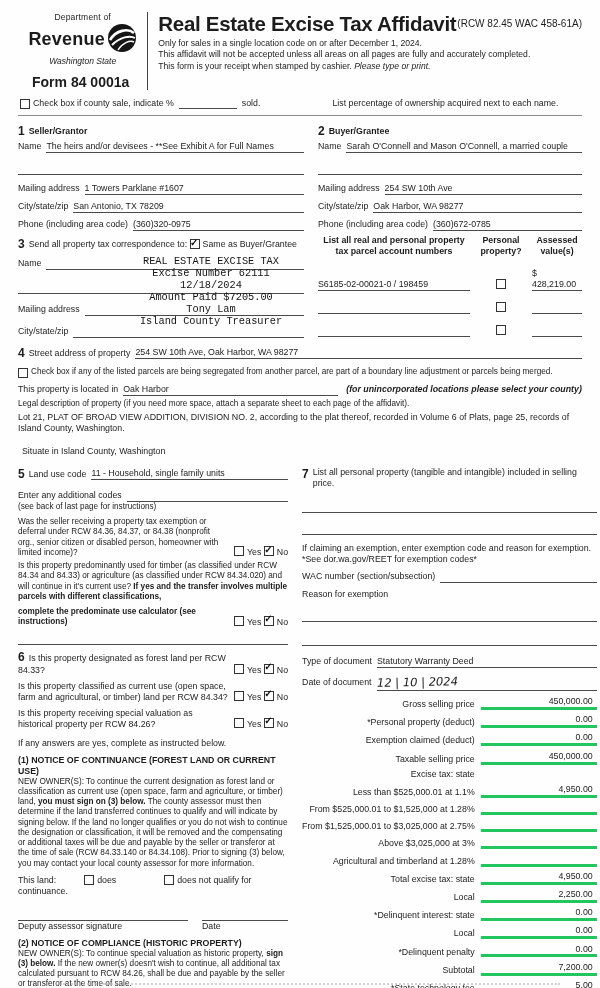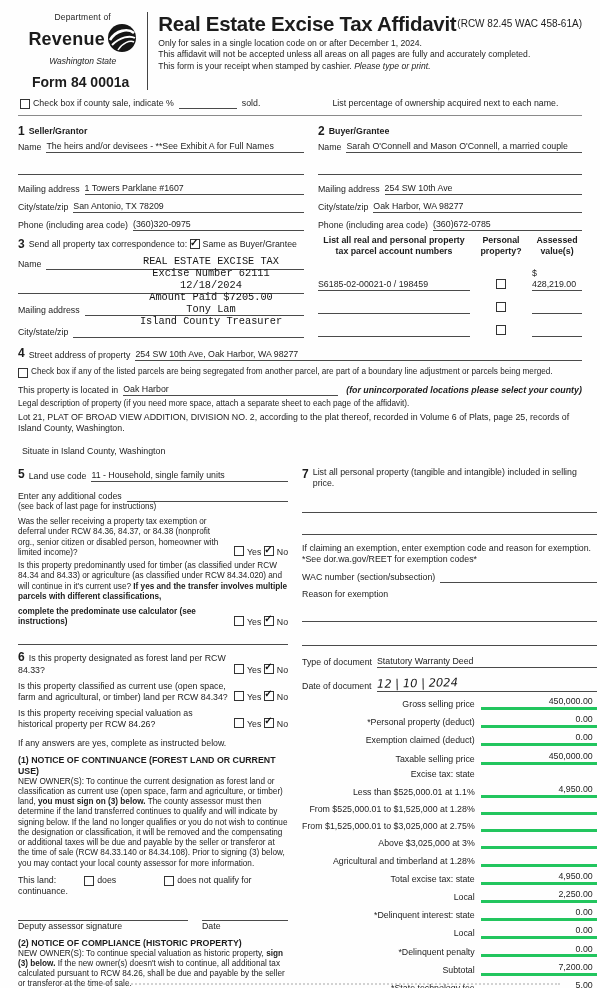--- a/index.html
+++ b/index.html
@@ -22,21 +22,21 @@
   .dept-state { font-size:8.5px; font-style:italic; }
   .form-num { font-size:14px; font-weight:bold; text-align:left; margin:8px 0 0 6px; }
   .hdr-div { border-left:1.5px solid #444; margin:2px 10px 2px 8px; }
   .title-block { flex:1; padding-top:1px; }
   .title-row { display:flex; align-items:center; gap:1px; }
   .main-title { font-size:20.5px; font-weight:bold; letter-spacing:-.3px; white-space:nowrap; }
   .rcw { font-size:10px; white-space:nowrap; }
   .hnote { font-size:8.6px; margin-top:1px; }
 
   
-  .frow { display:flex; align-items:flex-end; }
+  .frow { display:flex; align-items:center; }
   .fill { border-bottom:1px solid #4a4a4a; min-height:11px; }
   .flex1 { flex:1; }
   .lab { margin-right:5px; white-space:nowrap; }
   .cb { display:inline-block; width:8px; height:8px; border:1px solid #333; background:#fff;
         vertical-align:-1px; margin:0 3px 0 0; position:relative; flex:none; }
   .cb.on::after { content:"\2713"; position:absolute; top:-3.5px; left:-0.5px; font-size:10px; font-weight:bold; color:#111; }
   .yn { white-space:nowrap; margin-left:6px; }
   .hr { border-top:1px solid #8a8a8a; margin:3px 0; }
   .secnum { font-size:12px; font-weight:bold; margin-right:4px; }
 

